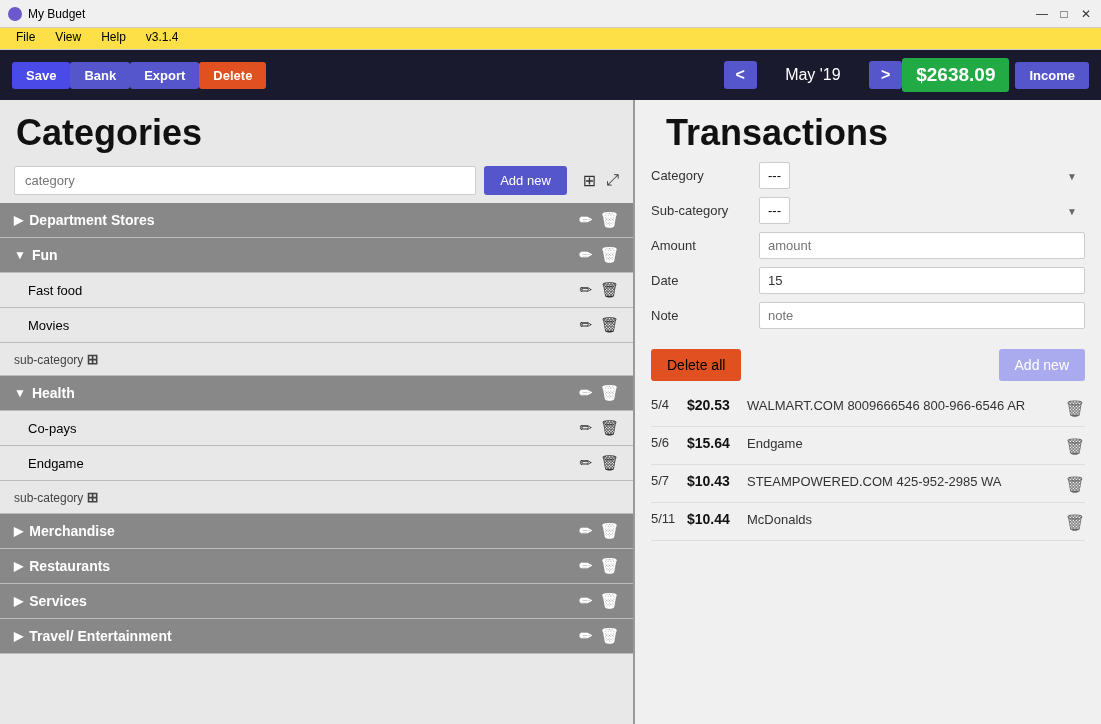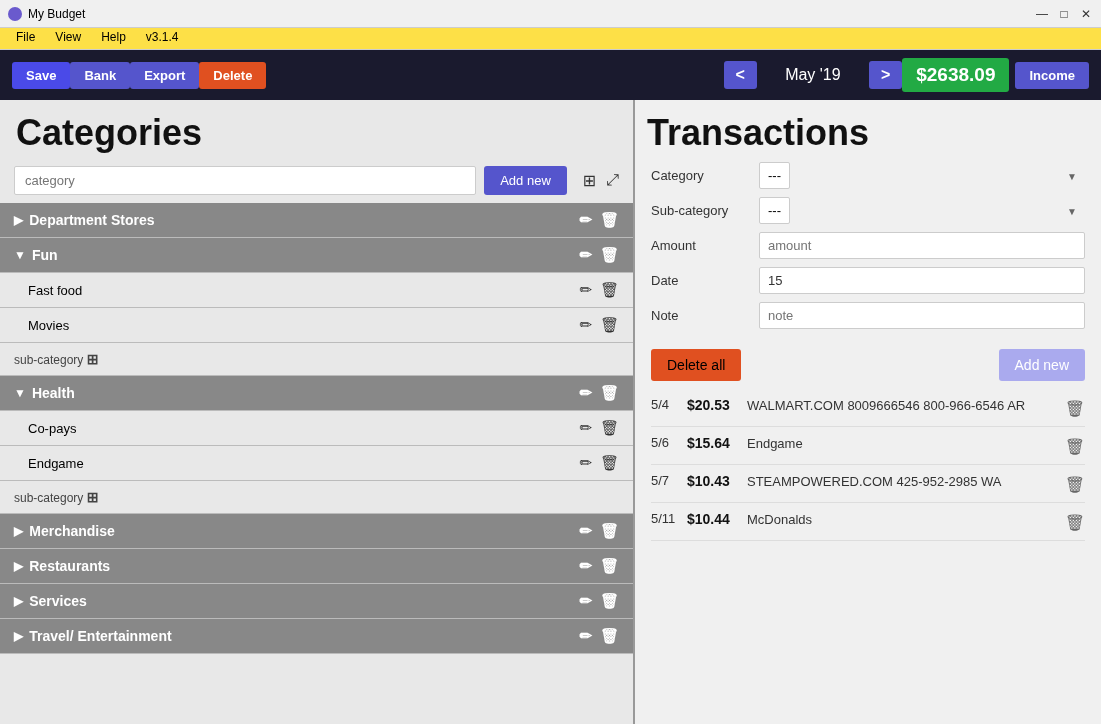--- a/index.html
+++ b/index.html
@@ -111,21 +111,21 @@
 
     
     .transactions-panel {
       flex: 1;
       background: #f0f0f0;
       display: flex;
       flex-direction: column;
       padding: 0;
       overflow: hidden;
     }
-    .trans-title { font-size: 36px; font-weight: bold; padding: 12px 12px 8px; color: #111; }
+    .trans-title { font-size: 36px; font-weight: bold; padding: 12px 31px 8px; color: #111; }
 
     .trans-form { padding: 0 16px 8px; }
     .form-row {
       display: flex; align-items: center; margin-bottom: 8px; gap: 8px;
     }
     .form-label { width: 100px; color: #333; font-size: 13px; }
     .form-select {
       flex: 1; border: 1px solid #ccc; border-radius: 2px; padding: 5px 8px;
       font-size: 13px; background: white; appearance: none; cursor: pointer;
     }

